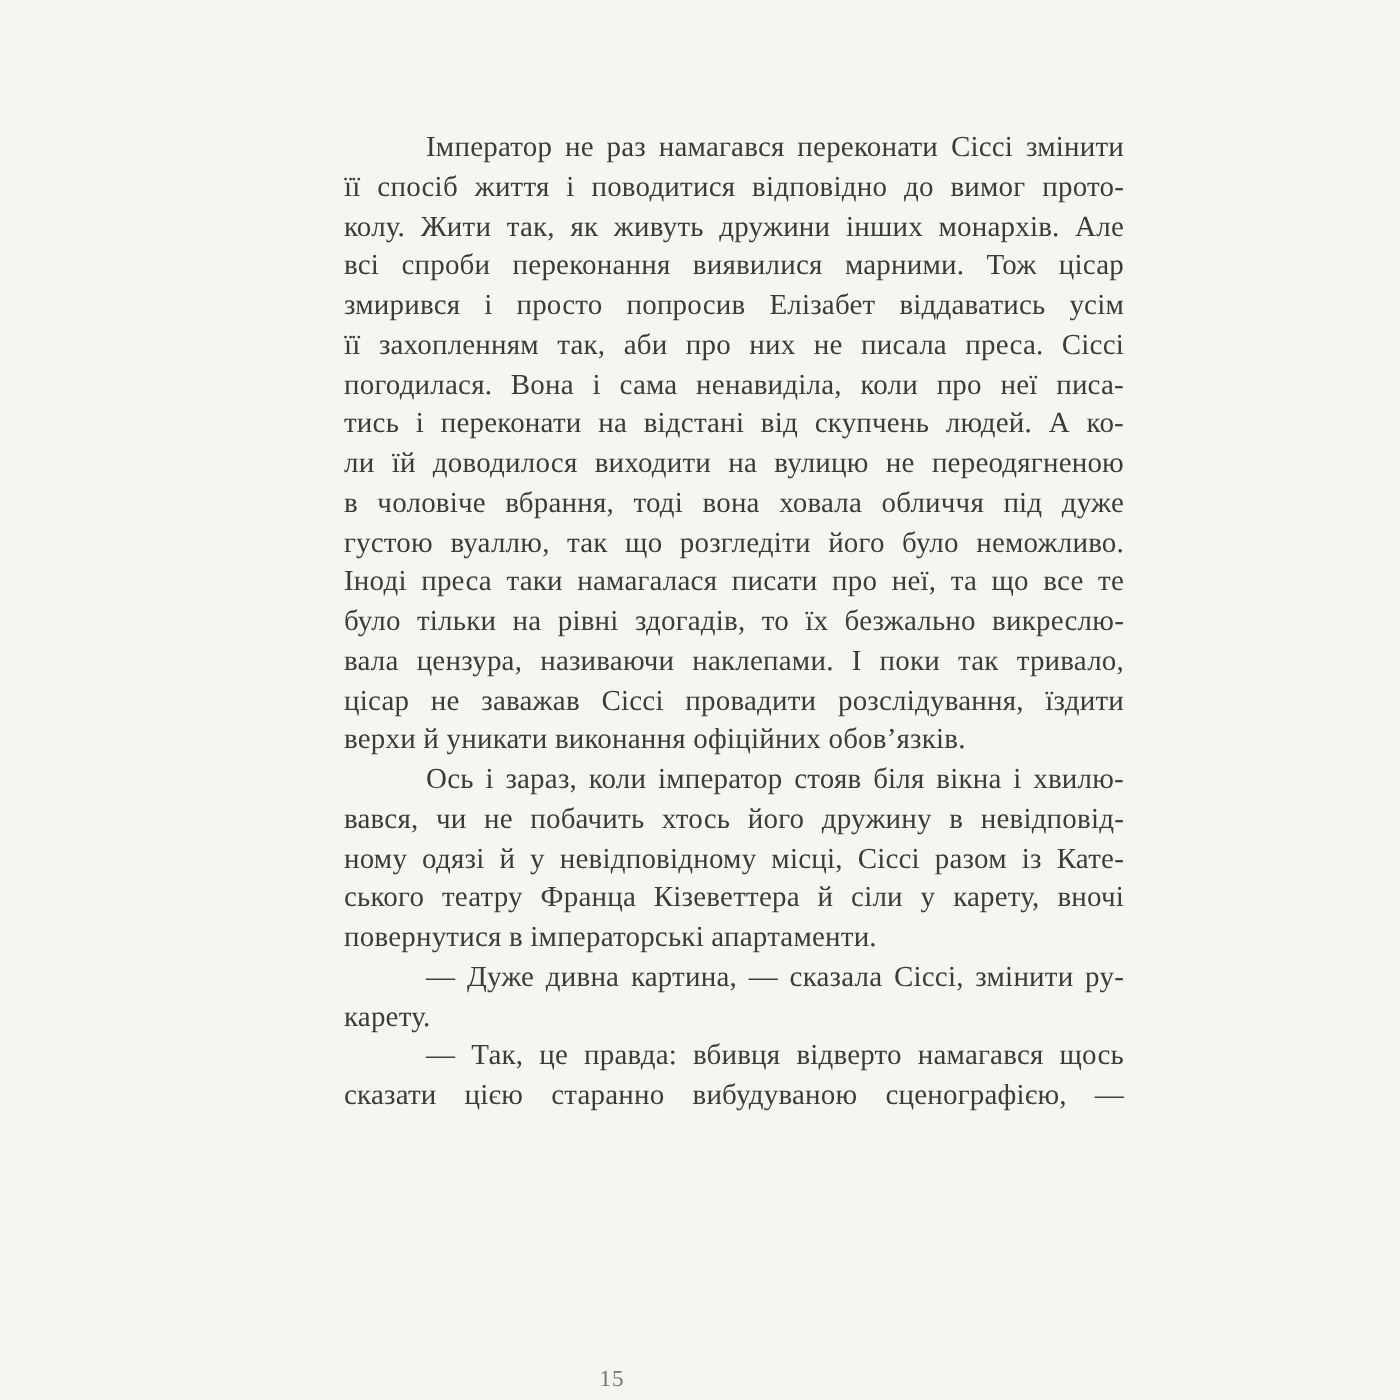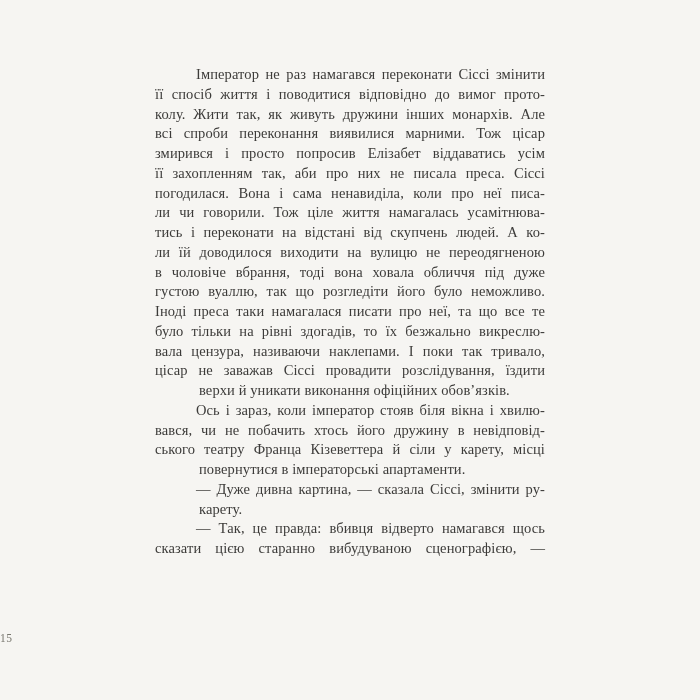--- a/index.html
+++ b/index.html
@@ -14,78 +14,77 @@
     overflow: hidden;
     font-family: "Liberation Serif", serif;
   }
   .book-page {
     position: absolute;
     inset: 0;
     background: #f6f5f2;
   }
   .text-block {
     position: absolute;
-    left: 155px;
+    left: 172px;
     top: 65px;
     width: 390px;
     color: #3c3b39;
     font-size: 14.5px;
     line-height: 19.75px;
     letter-spacing: 0.1px;
   }
   .line {
     text-align: justify;
     text-align-last: justify;
     white-space: normal;
     height: 19.75px;
     overflow: visible;
   }
   .line.indent {
     text-indent: 41px;
   }
   .line.para-end {
     text-align-last: left;
-    margin-left: 44px;
   }
   .page-number {
     position: absolute;
     left: 0;
-    top: 632px;
+    top: 684px;
     width: 612px;
-    text-align: left;
+    text-align: center;
     font-size: 11.5px;
     color: #78776f;
     letter-spacing: 0.5px;
   }
 </style>
 </head>
 <body>
 
 <div class="book-page">
   <div class="text-block">
       <div class="line indent">Імператор не раз намагався переконати Сіссі змінити</div>
       <div class="line">її спосіб життя і поводитися відповідно до вимог прото-</div>
       <div class="line">колу. Жити так, як живуть дружини інших монархів. Але</div>
       <div class="line">всі спроби переконання виявилися марними. Тож цісар</div>
       <div class="line">змирився і просто попросив Елізабет віддаватись усім</div>
       <div class="line">її захопленням так, аби про них не писала преса. Сіссі</div>
       <div class="line">погодилася. Вона і сама ненавиділа, коли про неї писа-</div>
-      <div class="line">ли чи говорили. Тож ціле життя намагалась усамітнюва-</div>
       <div class="line">тись і переконати на відстані від скупчень людей. А ко-</div>
       <div class="line">ли їй доводилося виходити на вулицю не переодягненою</div>
       <div class="line">в чоловіче вбрання, тоді вона ховала обличчя під дуже</div>
       <div class="line">густою вуаллю, так що розгледіти його було неможливо.</div>
       <div class="line">Іноді преса таки намагалася писати про неї, та що все те</div>
       <div class="line">було тільки на рівні здогадів, то їх безжально викреслю-</div>
       <div class="line">вала цензура, називаючи наклепами. І поки так тривало,</div>
       <div class="line">цісар не заважав Сіссі провадити розслідування, їздити</div>
       <div class="line para-end">верхи й уникати виконання офіційних обов’язків.</div>
       <div class="line indent">Ось і зараз, коли імператор стояв біля вікна і хвилю-</div>
       <div class="line">вався, чи не побачить хтось його дружину в невідповід-</div>
-      <div class="line">ського театру Франца Кізеветтера й сіли у карету, місці</div>
+      <div class="line">ному одязі й у невідповідному місці, Сіссі разом із Кате-</div>
+      <div class="line">ського театру Франца Кізеветтера й сіли у карету, вночі</div>
       <div class="line para-end">повернутися в імператорські апартаменти.</div>
       <div class="line indent">— Дуже дивна картина, — сказала Сіссі, змінити ру-</div>
       <div class="line para-end">карету.</div>
       <div class="line indent">— Так, це правда: вбивця відверто намагався щось</div>
       <div class="line">сказати цією старанно вибудуваною сценографією, —</div>
     </div>
   <div class="page-number">15</div>
 </div>
 
 </body></html>

